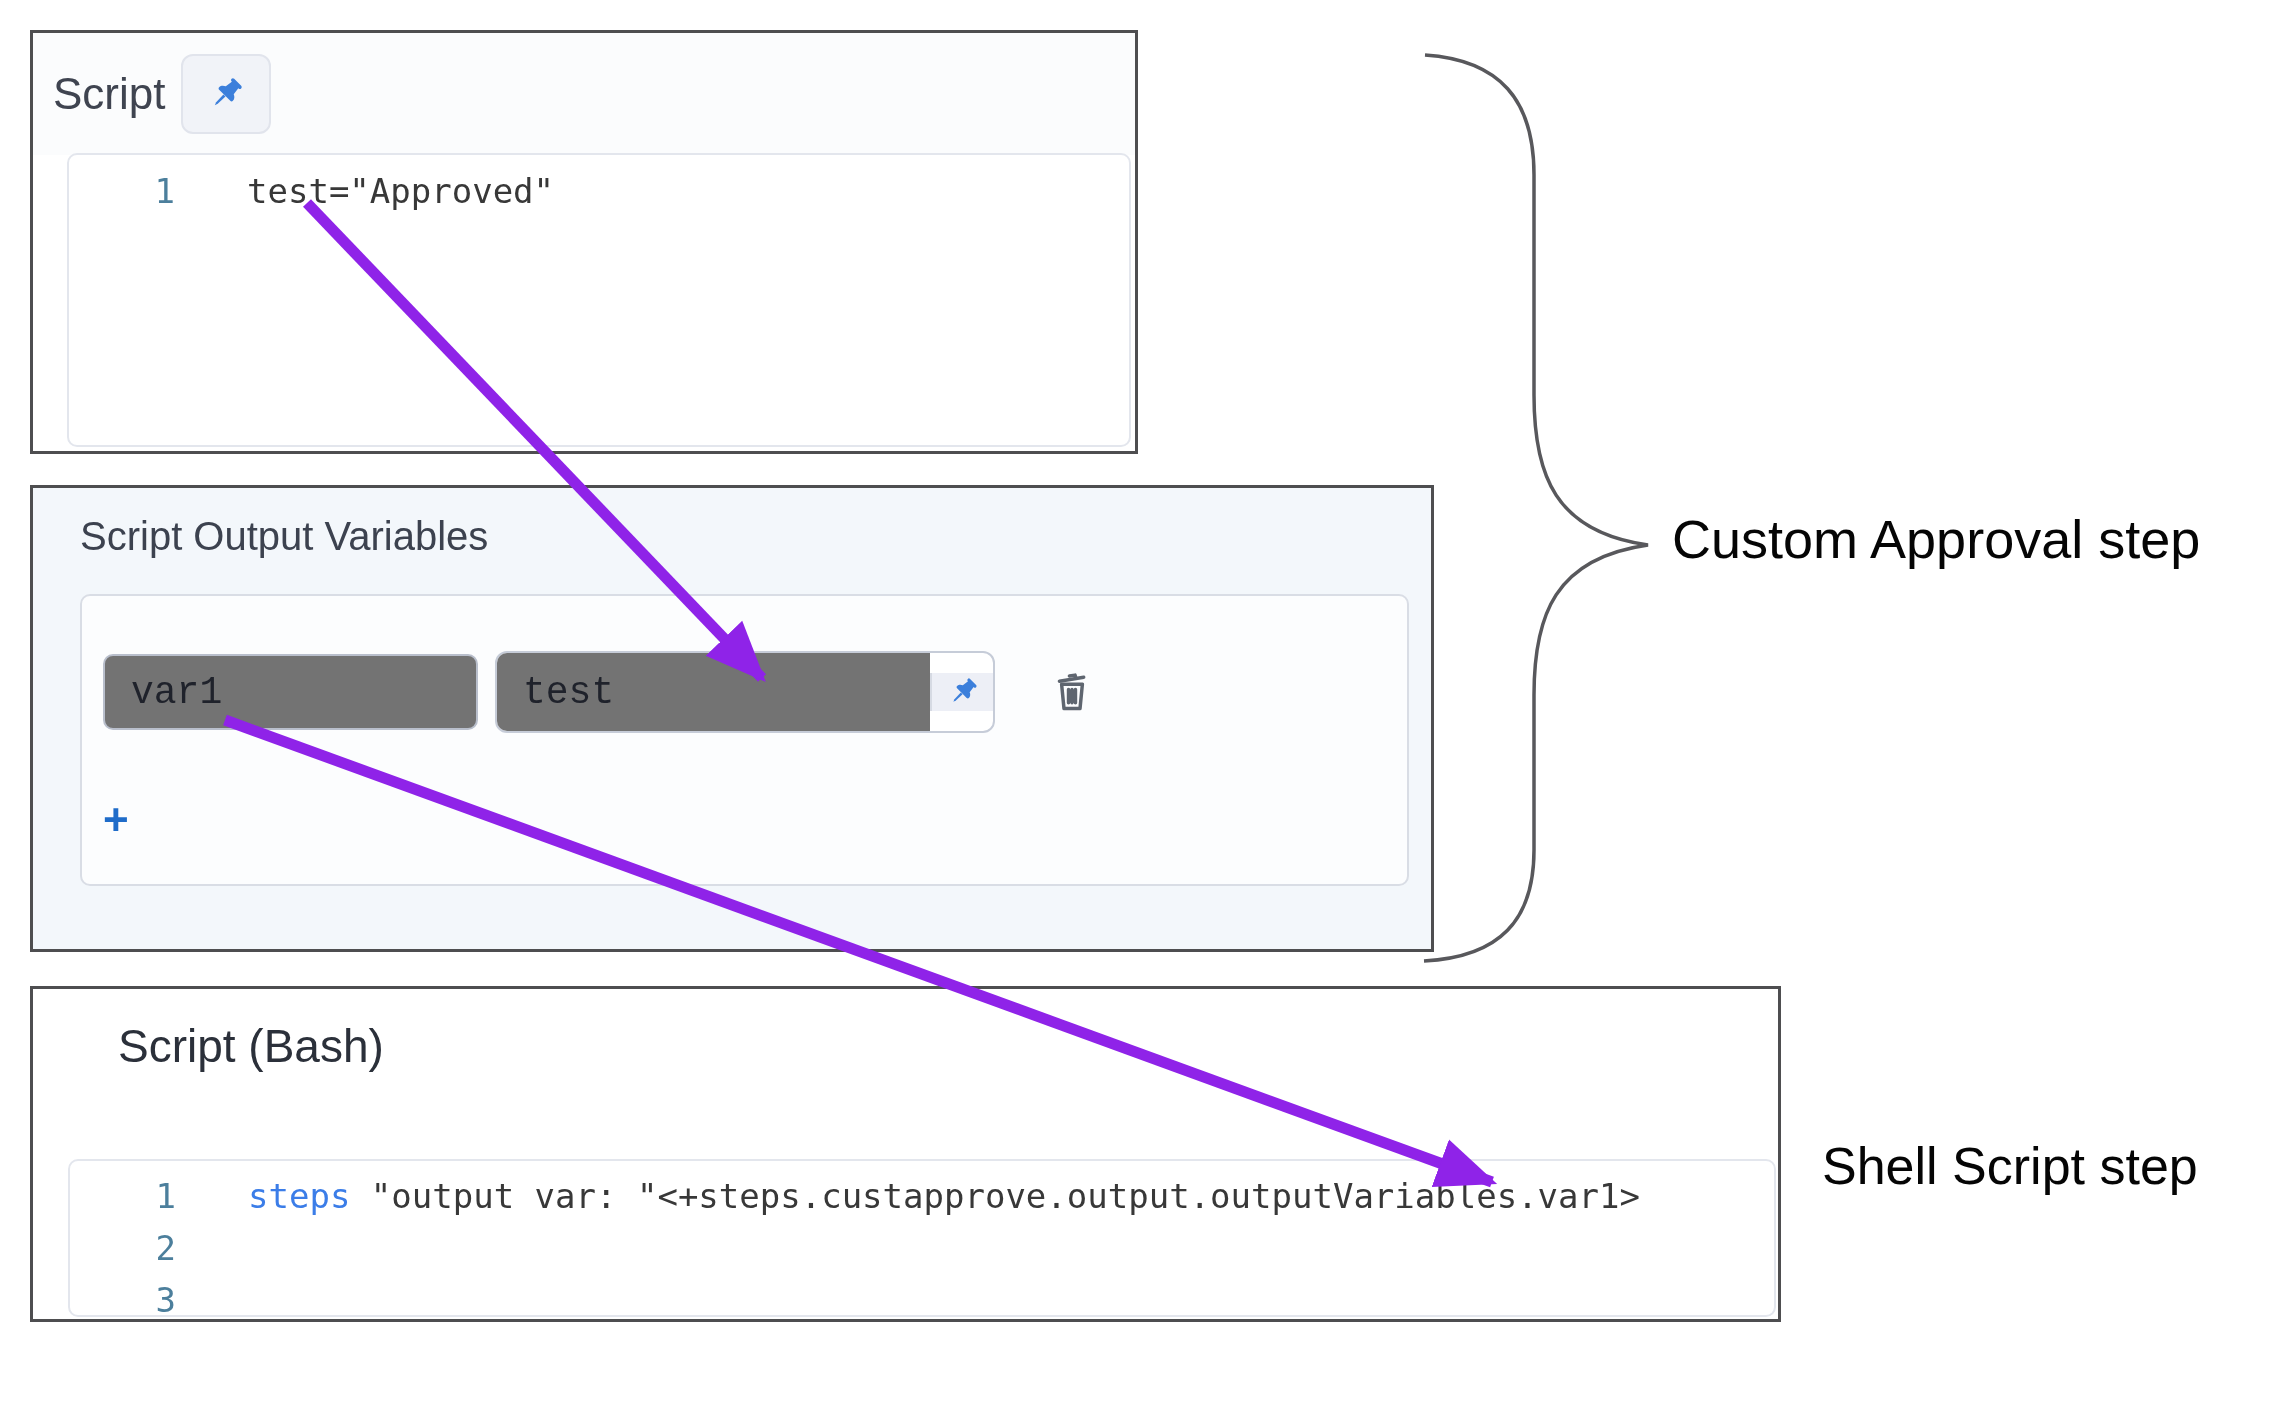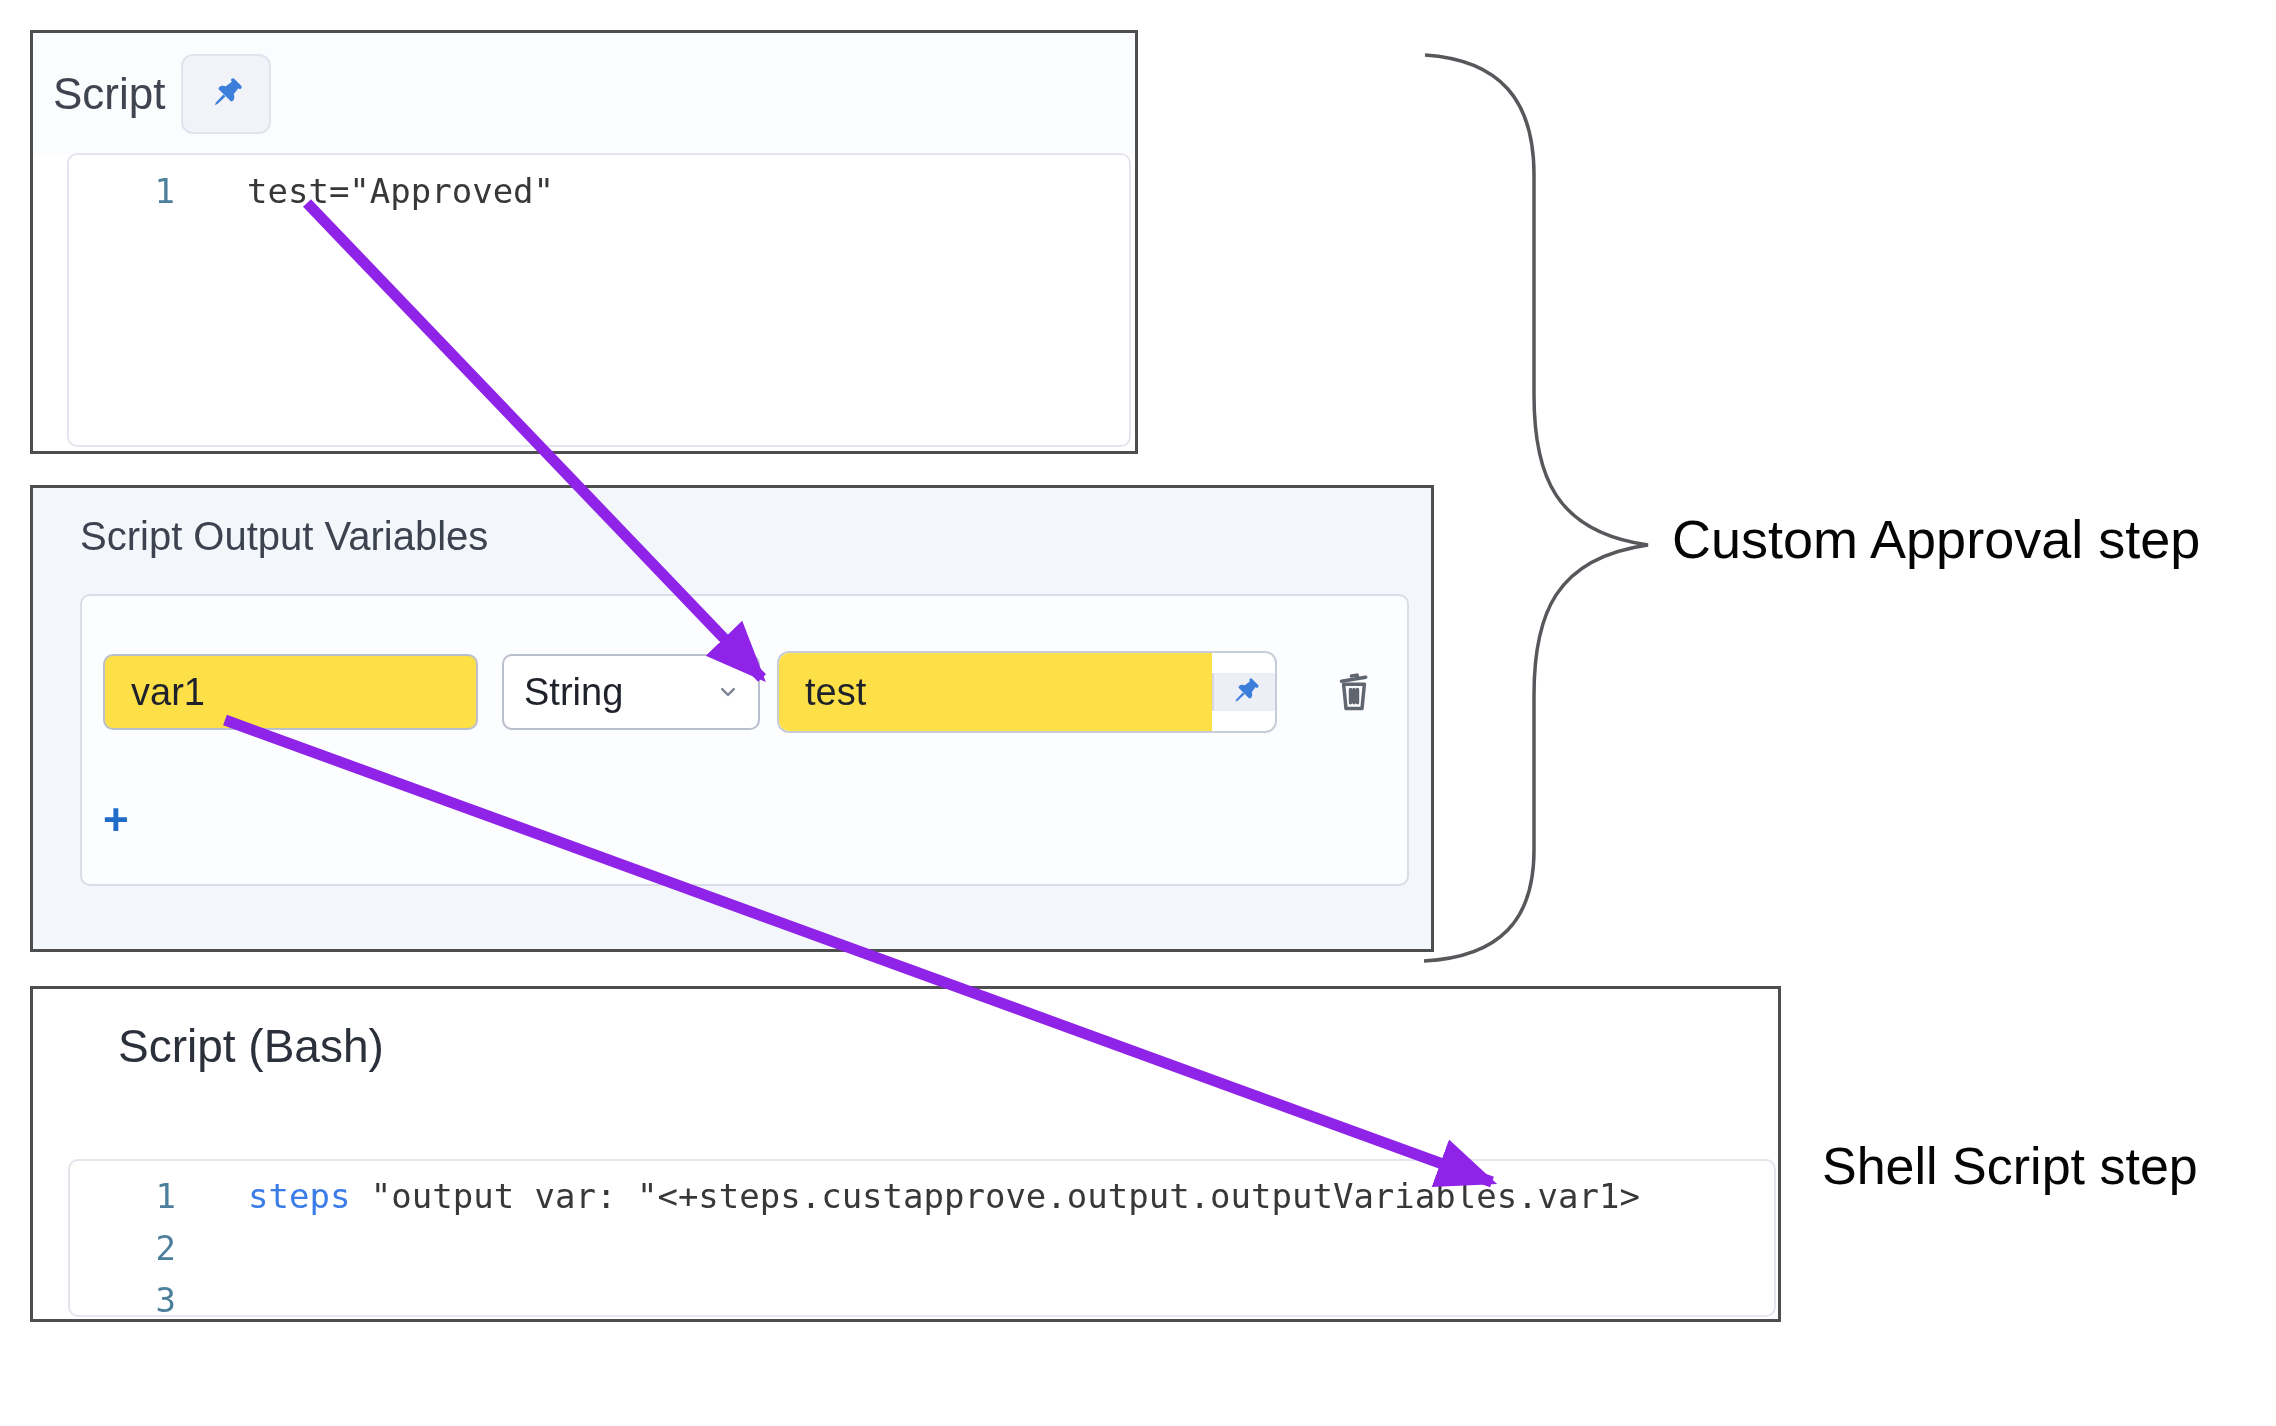--- a/index.html
+++ b/index.html
@@ -36,21 +36,21 @@
   .vars-title{position:absolute;left:47px;top:26px;font-size:40px;font-weight:500;color:#3c424f;}
   .vars-card{position:absolute;left:47px;top:106px;width:1329px;height:292px;background:#fcfdfe;
              border:2px solid #d9dde5;border-radius:10px;box-sizing:border-box;
              padding:29px 0 0 21px;}
   .col-labels{display:flex;font-size:36px;color:#959cad;line-height:36px;}
   .col-name{width:399px;}
   .col-type{width:275px;}
   .col-value{padding-left:20px;}
   .input-row{display:flex;margin-top:26px;align-items:center;}
   .text-input{width:375px;height:76px;box-sizing:border-box;border:2px solid #b9bfcc;border-radius:10px;
-              background:#fde047;font-family:Liberation Sans, sans-serif;font-size:38px;color:#1f222b;
+              background:#737373;font-family:Liberation Mono, monospace;font-size:38px;color:#1f222b;
               padding:0 0 0 26px;outline:none;}
   .type-select{width:258px;height:76px;margin-left:24px;box-sizing:border-box;border:2px solid #b9bfcc;
                border-radius:10px;background:#ffffff;display:flex;align-items:center;cursor:pointer;}
   .type-select .select-value{font-size:38px;color:#1f222b;padding-left:20px;flex:1;}
   .type-select .chev{margin-right:16px;display:flex;}
   .value-group{margin-left:17px;width:500px;height:82px;box-sizing:border-box;border:2px solid #c6ccd8;
                border-radius:12px;display:flex;overflow:hidden;background:#ffffff;align-items:center;}
   .value-group .text-input{width:433px;height:100%;border:none;border-radius:0;}
   .value-pin{width:63px;background:#edeff6;border-left:2px solid #d6dae3;display:flex;
              align-items:center;justify-content:center;cursor:pointer;}
@@ -95,28 +95,20 @@
         <span class="code-text">test="Approved"</span>
       </div>
     </div>
   </section>
 
   <section class="panel vars-panel">
     <span class="vars-title">Script Output Variables</span>
     <div class="vars-card">
       <div class="input-row">
         <input class="text-input" value="var1" style="">
-        <div class="type-select">
-          <span class="select-value">String</span>
-          <span class="chev">
-            <svg width="28" height="28" viewBox="0 0 24 24" fill="none" stroke="#7c8496" stroke-width="2" stroke-linecap="round">
-              <path d="M7 9.5 12 14.5 17 9.5"></path>
-            </svg>
-          </span>
-        </div>
         <div class="value-group">
           <input class="text-input" value="test" style="">
           <div class="value-pin">
             <span style="display:flex;">
               <svg width="38" height="38" viewBox="0 0 24 24">
                 <g transform="rotate(45 12 12)" fill="#3c7fdb">
                   <path d="M9.3 3h5.4a1 1 0 0 1 0 2h-.2l.55 4.1c1.35.55 2.25 1.55 2.25 2.9 0 .55-.45 1-1 1H7.7c-.55 0-1-.45-1-1 0-1.35.9-2.35 2.25-2.9L9.5 5h-.2a1 1 0 0 1 0-2z"></path>
                   <path d="M11.2 13.2h1.6L12.6 19 12 20.6 11.4 19z"></path>
                 </g>
               </svg>

